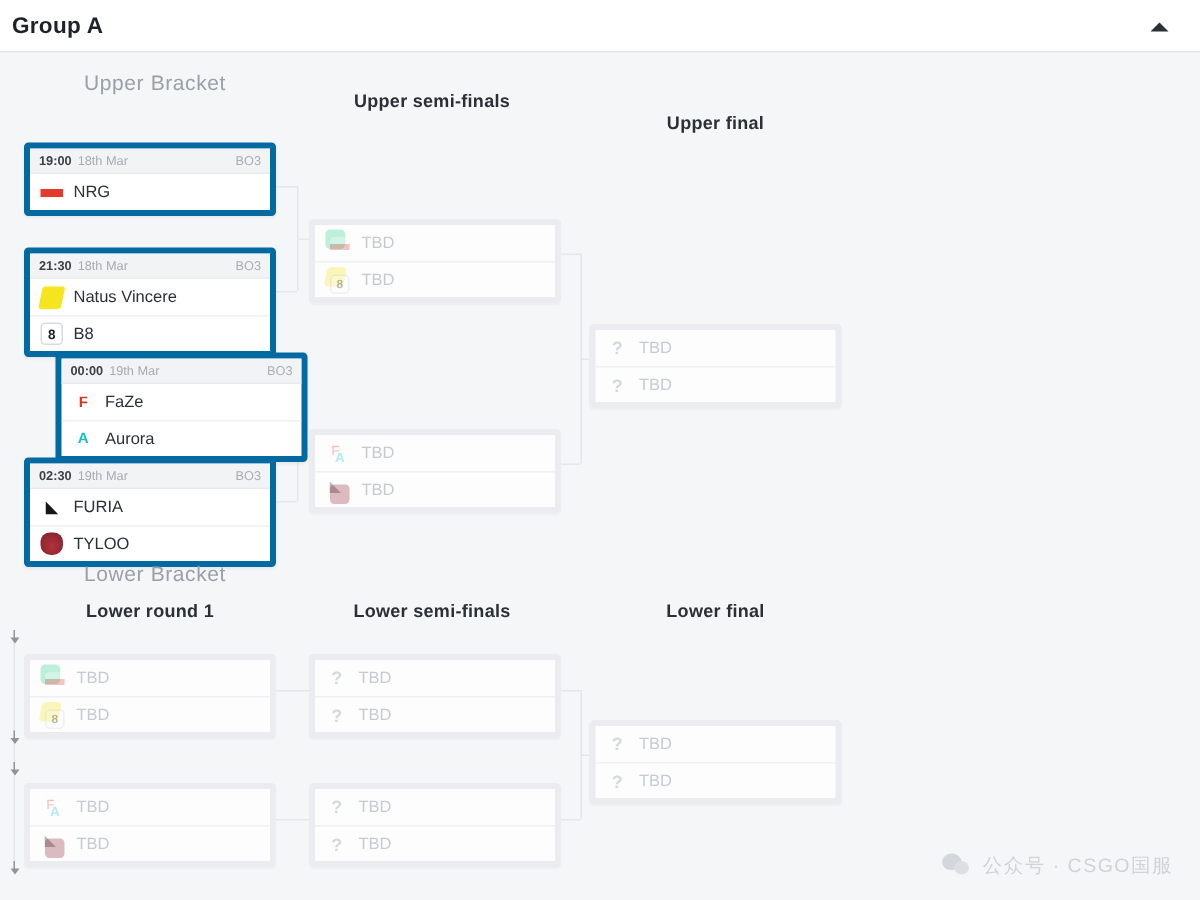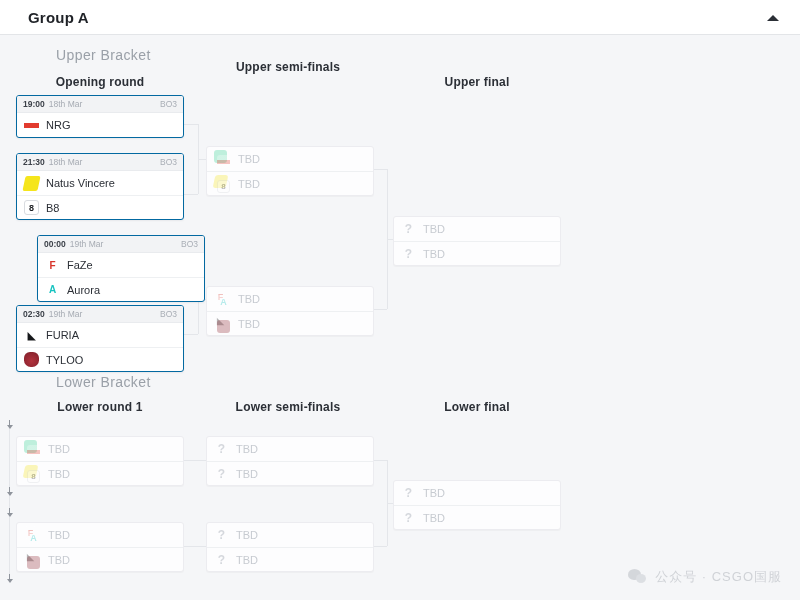--- a/index.html
+++ b/index.html
@@ -12,21 +12,21 @@
   .page { position: relative; width: 800px; height: 600px; background: #f5f6f8; }
 
   
   .group-header {
     position: absolute; left: 0; top: 0; width: 800px; height: 35px;
     background: #ffffff;
     border-bottom: 1px solid #e3e5e8;
     display: flex; align-items: center;
   }
   .group-title {
-    margin-left: 28px;
+    margin-left: 8px;
     font-size: 15px; font-weight: bold; color: #1f2227;
     letter-spacing: .2px;
   }
   .collapse-btn {
     position: absolute; right: 18px; top: 9px;
     width: 18px; height: 18px;
     display: flex; align-items: center; justify-content: center;
     cursor: pointer;
   }
   .chev-up {
@@ -46,21 +46,21 @@
     font-size: 12px; font-weight: bold; color: #2b2f36;
     letter-spacing: .2px;
     text-align: center;
   }
 
   
   .match {
     position: absolute;
     width: 168px;
     background: #ffffff;
-    border: 1px solid #0369a1;
+    border: 4px solid #0369a1;
     border-radius: 3px;
     box-shadow: 0 1px 2px rgba(20,24,33,.06);
     overflow: hidden;
   }
   .match-meta {
     height: 17px;
     background: #f2f3f5;
     border-bottom: 1px solid #e9ebee;
     display: flex; align-items: center;
     padding: 0 6px;
@@ -179,21 +179,20 @@
 
   <div class="group-header">
     <div class="group-title">Group A</div>
     <div class="collapse-btn">
       <div class="chev-up"></div>
     </div>
   </div>
 
   <div class="bracket-label" style="left:20px; top:47px;">Upper Bracket</div>
 
-  <div class="round-label" style="left:16px; top:75px; width:168px;">Opening round</div>
   <div class="round-label" style="left:204px; top:60px; width:168px;">Upper semi-finals</div>
   <div class="round-label" style="left:393px; top:75px; width:168px;">Upper final</div>
 
   <div class="conn h" style="left:184px; top:124px;  width:14px;"></div>
   <div class="conn h" style="left:184px; top:194px;  width:14px;"></div>
   <div class="conn v" style="left:198px; top:124px;  height:70px;"></div>
   <div class="conn h" style="left:198px; top:159px;  width:8px;"></div>
 
   <div class="conn h" style="left:184px; top:264px;  width:14px;"></div>
   <div class="conn h" style="left:184px; top:334px;  width:14px;"></div>
@@ -210,21 +209,21 @@
       <span class="meta-time">19:00</span>
       <span class="meta-date">18th Mar</span>
       <span class="meta-bo">BO3</span>
     </div>
     <div class="team-row">
       <span class="logo nrg"></span>
       <span class="team-name">NRG</span>
     </div>
   </div>
 
-  <div class="match" style="left:16px; top:153px;">
+  <div class="match" style="left:16px; top:165px;">
     <div class="match-meta">
       <span class="meta-time">21:30</span>
       <span class="meta-date">18th Mar</span>
       <span class="meta-bo">BO3</span>
     </div>
     <div class="team-row">
       <span class="logo navi"></span>
       <span class="team-name">Natus Vincere</span>
     </div>
     <div class="team-row">

